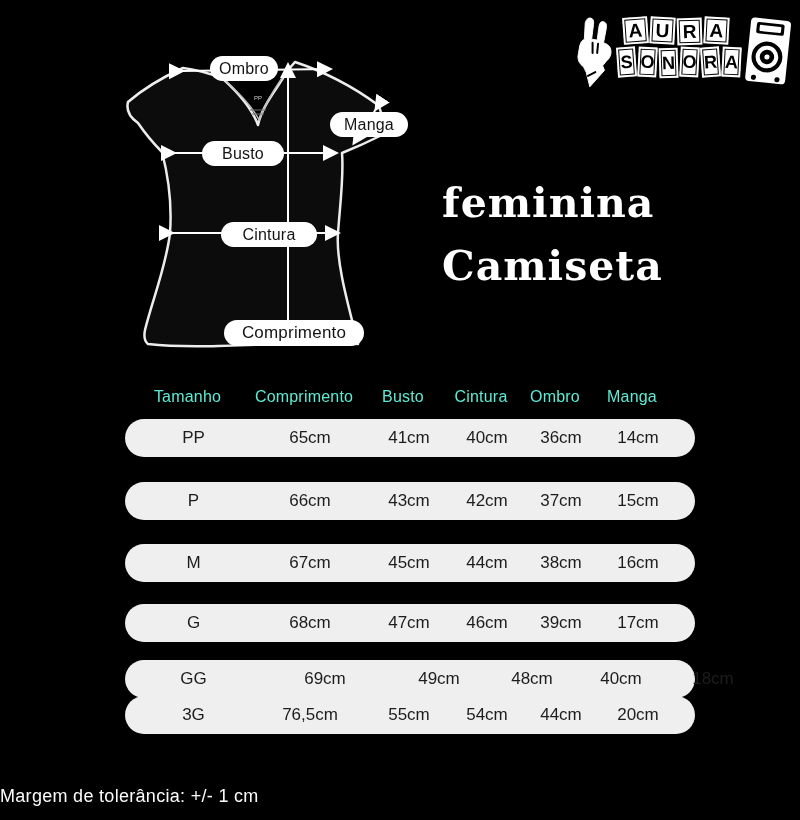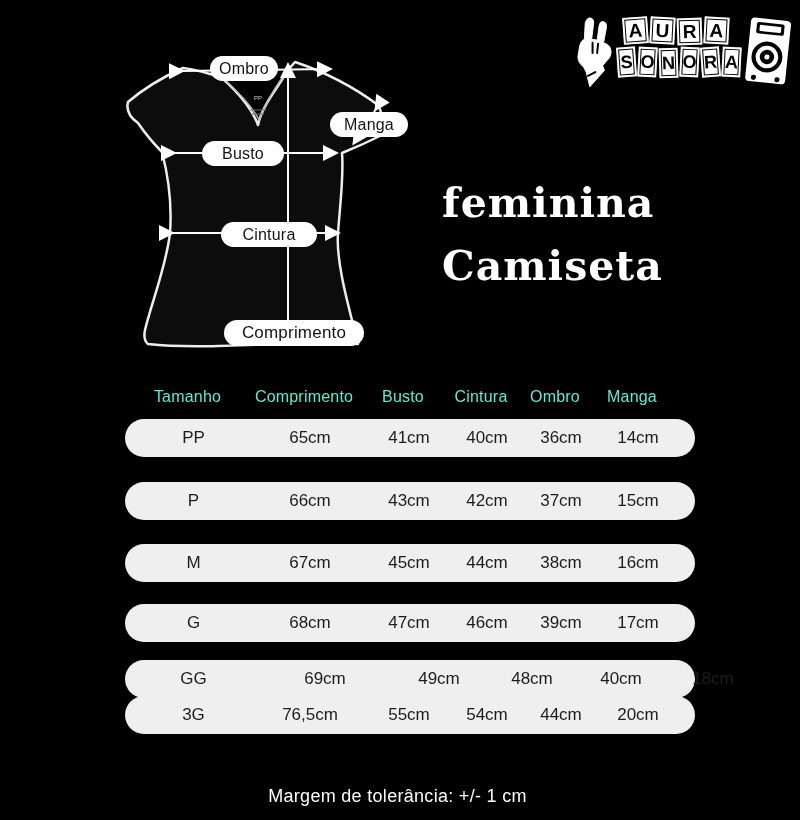--- a/index.html
+++ b/index.html
@@ -59,21 +59,21 @@
   .size-row{
     position:absolute;left:125px;width:570px;height:38px;
     border-radius:19px;background:#efefef;color:#1d1d1d;
     align-items:center;font-size:17px;
   }
   .row-0{top:419px;} .row-1{top:482px;} .row-2{top:544px;}
   .row-3{top:604px;} .row-4{top:660px;gap:15px;} .row-5{top:696px;}
   
   .tolerance{
     position:absolute;left:0;top:786px;width:795px;
-    text-align:center;font-size:18px;color:#fbfbfb;letter-spacing:.3px;
+    text-align:left;font-size:18px;color:#fbfbfb;letter-spacing:.3px;
   }
 </style>
 </head>
 <body>
 
 <div class="logo">
   <svg class="hand-icon" width="55" height="76" viewBox="0 0 60 80">
     <path fill="#fff" stroke="#fff" stroke-width="1" stroke-linejoin="round" d="
       M21 8 Q23 2 27 3 Q31 4 30 10 L28 26 L34 27 L36 12 Q37 6 41 7 Q45 8 44 14 L41 30
       Q48 32 49 38 Q50 45 44 50 L40 55 L42 60 L26 78 L22 62 L19 56

